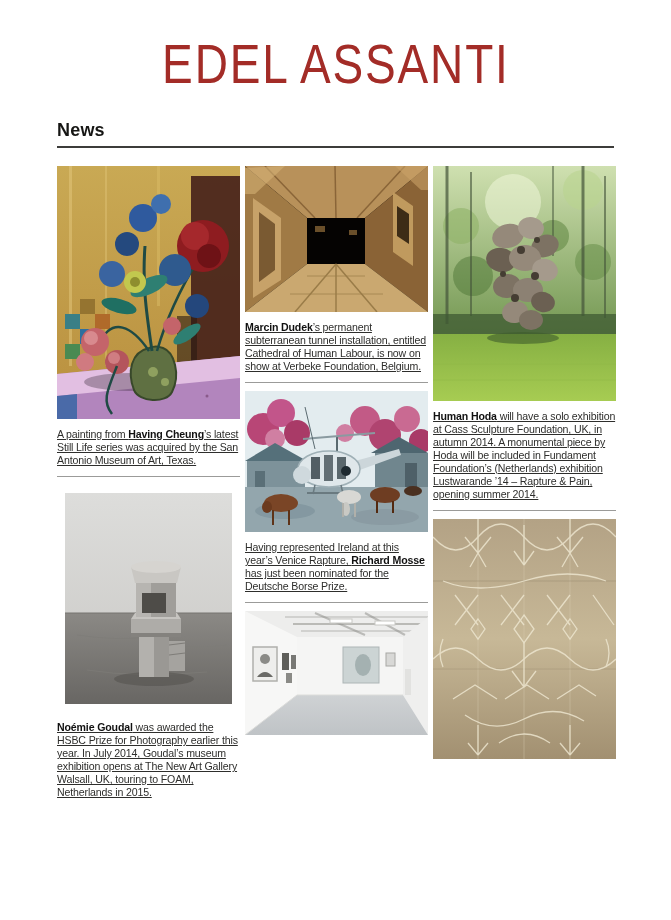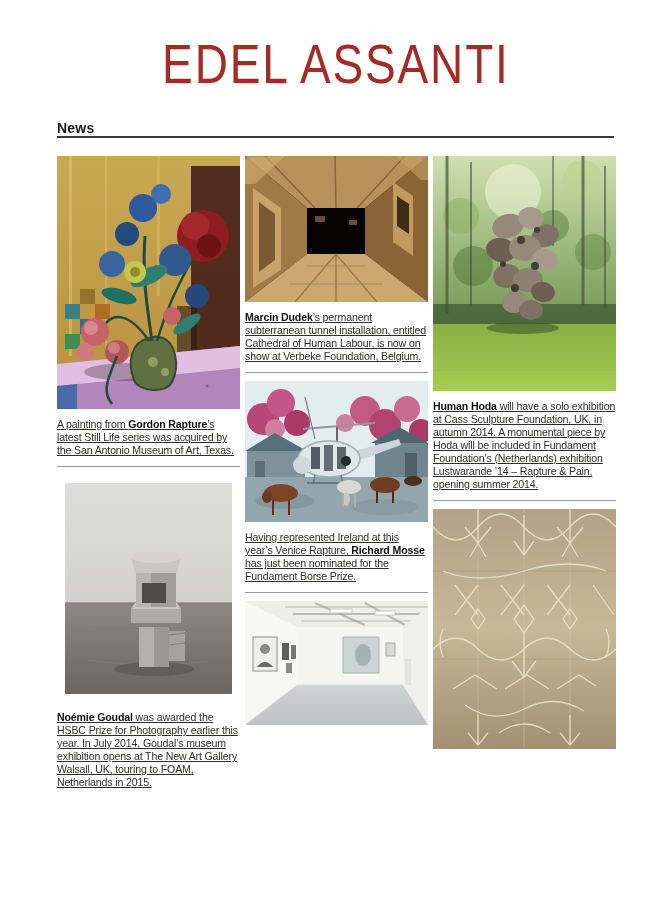--- a/index.html
+++ b/index.html
@@ -18,22 +18,22 @@
   }
   .masthead .subtitle{
     display:inline-block; margin-top:10px;
     font-size:35px; line-height:1; font-weight:400; letter-spacing:2px;
     transform:scaleX(.88) scaleY(1.1); transform-origin:center top;
     color:#1d1d1b;
   }
   
   .news-head{ margin:34px 57px 0 57px; }
   .news-head .label{
-    font-size:14px; font-weight:700; letter-spacing:.2px; color:#161614;
-    display:block; 
+    font-size:18px; font-weight:700; letter-spacing:.2px; color:#161614;
+    display:block; padding-bottom:5px;
   }
   .news-rule{ border:none; border-top:2px solid #3c3c3a; margin:0; }
   
   .grid{
     display:flex; gap:5px; margin:18px 55px 0 57px; align-items:flex-start;
   }
   .col{ width:183px; flex:0 0 183px; }
   .article{ margin:0; }
   .article .art{ display:block; width:183px; }
   .article .art svg{ display:block; }
@@ -111,21 +111,21 @@
             <circle cx="38" cy="176" r="14" fill="#c4646a"></circle>
               <circle cx="34" cy="172" r="7" fill="#d88a8e"></circle>
             <circle cx="60" cy="196" r="12" fill="#b4555c"></circle>
               <circle cx="57" cy="192" r="6" fill="#cf7d82"></circle>
             <circle cx="28" cy="196" r="9" fill="#d07a80"></circle>
             <circle cx="115" cy="160" r="9" fill="#c4646a"></circle>
             <circle cx="150" cy="230" r="1.5" fill="#8a5a8a"></circle>
             <path d="M60,200 C50,225 45,235 55,248" stroke="#1f4a44" stroke-width="2.5" fill="none"></path>
           </svg>
         </span>
-        <p class="caption"><span>A painting from </span><b>Gordon Rapture</b><span>’s latest Still Life series was acquired by the San Antonio Museum of Art, Texas.</span></p>
+        <p class="caption"><span>A painting from </span><b>Having Cheung</b><span>’s latest Still Life series was acquired by the San Antonio Museum of Art, Texas.</span></p>
       </div>
 
       <hr class="divider">
 
       <div class="article">
         <span class="art">
           <svg width="183" height="227" viewBox="0 0 183 227">
             <defs>
               <linearGradient id="ggo-sky" x1="0" y1="0" x2="0" y2="1">
                 <stop offset="0" stop-color="#dddddb"></stop>
@@ -238,21 +238,21 @@
             <ellipse cx="104" cy="106" rx="12" ry="7" fill="#d8d8d4"></ellipse>
             <ellipse cx="101" cy="118" rx="4" ry="7" fill="#c9c9c4"></ellipse>
             <line x1="98" y1="112" x2="98" y2="126" stroke="#b0b0aa" stroke-width="2"></line>
             <line x1="110" y1="112" x2="110" y2="126" stroke="#b0b0aa" stroke-width="2"></line>
             <ellipse cx="140" cy="104" rx="15" ry="8" fill="#6e3d22"></ellipse>
             <line x1="132" y1="110" x2="132" y2="122" stroke="#53290f" stroke-width="2"></line>
             <line x1="148" y1="110" x2="148" y2="122" stroke="#53290f" stroke-width="2"></line>
             <ellipse cx="168" cy="100" rx="9" ry="5" fill="#4a3020"></ellipse>
           </svg>
         </span>
-        <p class="caption"><span>Having represented Ireland at this year’s Venice Rapture, </span><b>Richard Mosse</b><span> has just been nominated for the Fundament Borse Prize.</span></p>
+        <p class="caption"><span>Having represented Ireland at this year’s Venice Rapture, </span><b>Richard Mosse</b><span> has just been nominated for the Deutsche Borse Prize.</span></p>
       </div>
 
       <hr class="divider">
 
       <div class="article">
         <span class="art">
           <svg width="183" height="124" viewBox="0 0 183 124">
             <defs>
               <linearGradient id="gnh-fl" x1="0" y1="0" x2="0" y2="1">
                 <stop offset="0" stop-color="#cfd2d4"></stop>

